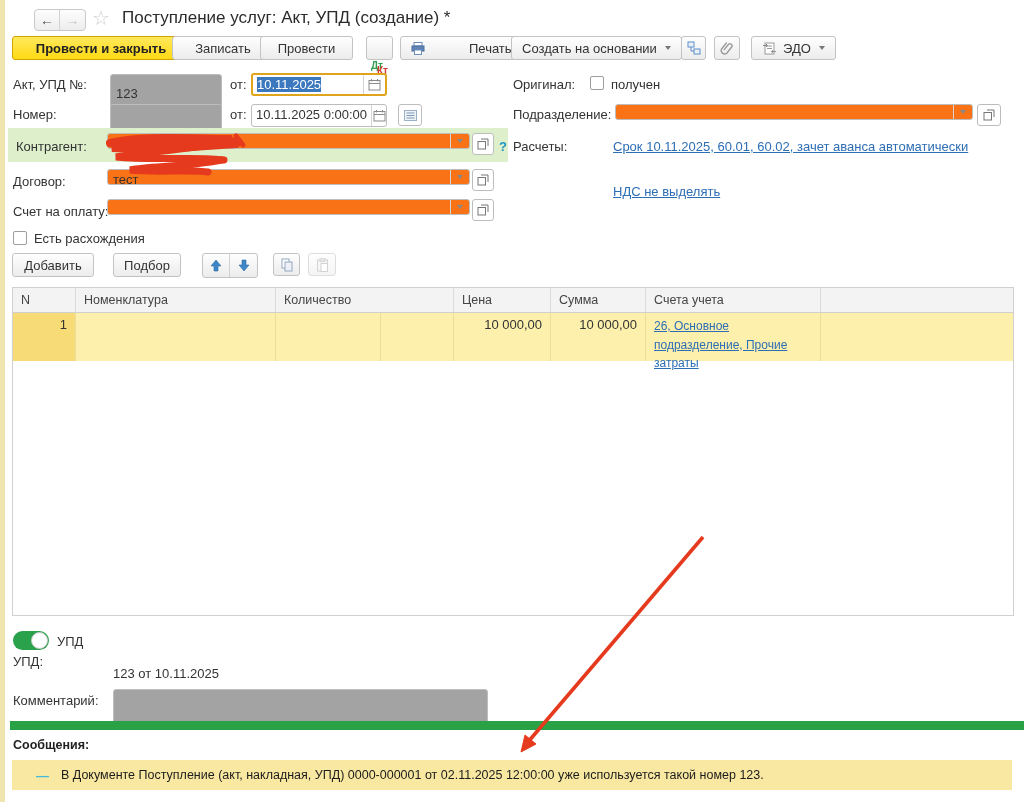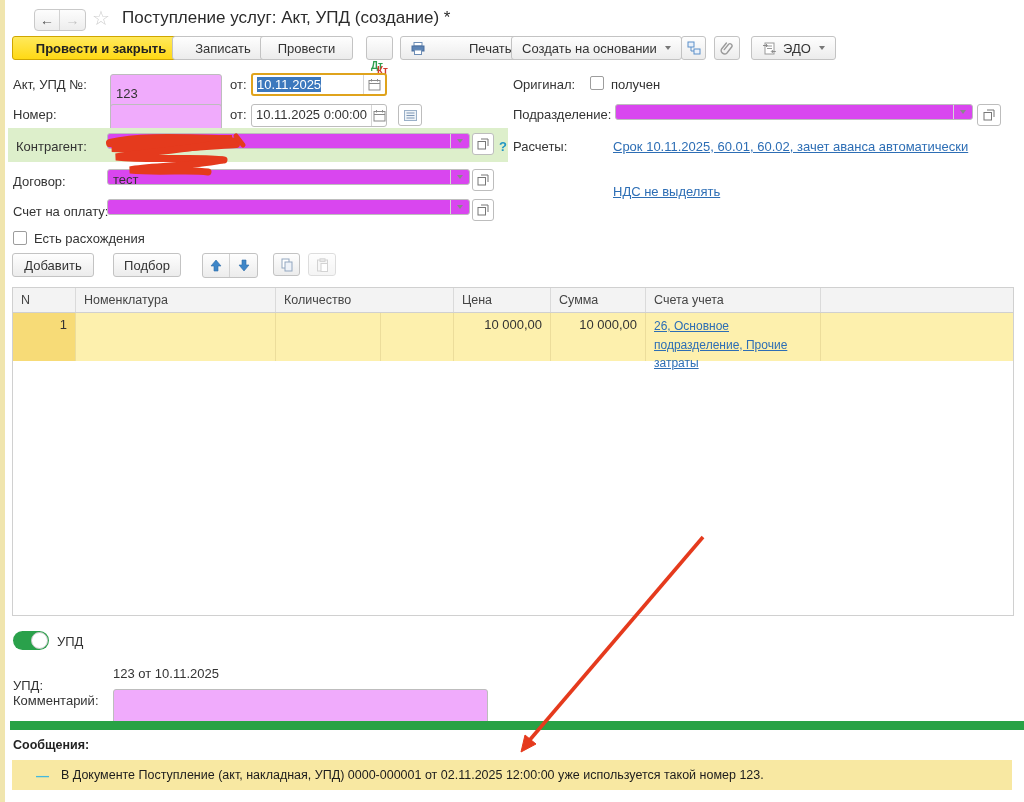--- a/index.html
+++ b/index.html
@@ -29,24 +29,24 @@
   .btn .caret { width:0; height:0; border-left:3.5px solid transparent; border-right:3.5px solid transparent; border-top:4px solid #777; margin-left:2px; }
   .btn.primary { background:linear-gradient(#ffe95c,#ffd914); border-color:#cfa600; font-weight:bold; color:#222; }
   .iconbtn { padding:0 4px; justify-content:center; }
   .dtkt { position:relative; width:19px; height:15px; font-size:10px; font-weight:bold; line-height:1;margin-top:40px; }
   .dtkt .dt { position:absolute; left:0; top:0; color:#2e9e4d; }
   .dtkt .kt { position:absolute; right:0; bottom:0; color:#d23b2e; }
 
   
   .lbl { position:absolute; font-size:13px; color:#333; }
   .inp {
-    position:absolute; height:38px; border:1px solid #bdbdbd; border-radius:3px; background:#f0abfc;
+    position:absolute; height:38px; border:1px solid #bdbdbd; border-radius:3px; background:#a3a3a3;
     font-family:inherit; font-size:13px; color:#333; padding:8px 5px;
   }
-  .combo { position:absolute; height:16px; display:flex; border:1px solid #bdbdbd; border-radius:3px; background:#d946ef; }
+  .combo { position:absolute; height:16px; display:flex; border:1px solid #bdbdbd; border-radius:3px; background:#f97316; }
   .combo .val { flex:1; padding:2px 5px; font-size:13px; white-space:nowrap; overflow:hidden; }
   .combo .seg { width:19px; display:flex; align-items:center; justify-content:center; border-left:1px solid #d5d5d5; }
   .tri-down { width:0; height:0; border-left:3.5px solid transparent; border-right:3.5px solid transparent; border-top:4px solid #888; }
   .sqbtn { position:absolute; width:24px; height:22px; border:1px solid #bdbdbd; border-radius:3px; background:#fff; display:flex; align-items:center; justify-content:center; }
   .datefield { position:absolute; height:23px; display:flex; border:1px solid #bdbdbd; border-radius:3px; background:#fff; }
   .datefield.focused { border:2px solid #dfa31c; }
   .datefield .dval { flex:1; padding:2px 4px; font-size:13px; white-space:nowrap; }
   .datefield .dval .sel { background:#3c78bd; color:#fff; }
   .datefield .calseg { width:22px; display:flex; align-items:center; justify-content:center; border-left:1px solid #d5d5d5; }
   .checkbox { position:absolute; width:14px; height:14px; border:1px solid #9d9d9d; border-radius:2px; background:#fff; }
@@ -331,21 +331,21 @@
     </div>
     <div class="td" style="flex:1; border-right:none;"></div>
   </div>
 </div>
 
 <div class="toggle">
     <div class="knob"></div>
   </div>
 <div class="lbl" style="left:57px; top:634px;">УПД</div>
 
-<div class="lbl" style="left:13px; top:678px;">УПД:</div>
+<div class="lbl" style="left:13px; top:654px;">УПД:</div>
 <div class="lbl" style="left:113px; top:666px;">123 от 10.11.2025</div>
 
 <div class="lbl" style="left:13px; top:693px;">Комментарий:</div>
 <input class="inp" style="left: 113px; top: 689px; width: 375px;">
 
 <div class="green-splitter"></div>
 <div class="msg-title">Сообщения:</div>
 <div class="msg-bar">
   <span class="msg-dash">—</span>
   <span class="msg-text">В Документе Поступление (акт, накладная, УПД) 0000-000001 от 02.11.2025 12:00:00 уже используется такой номер 123.</span>

